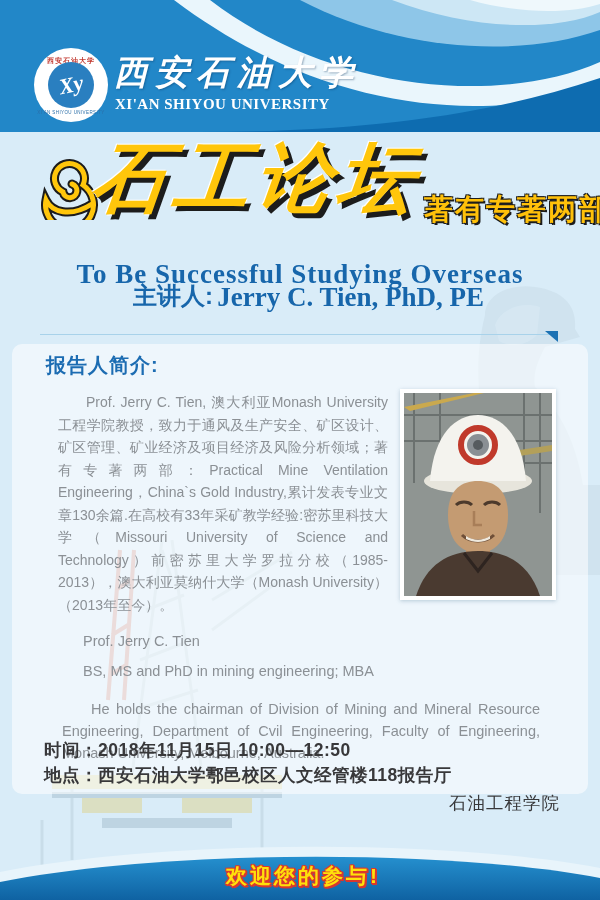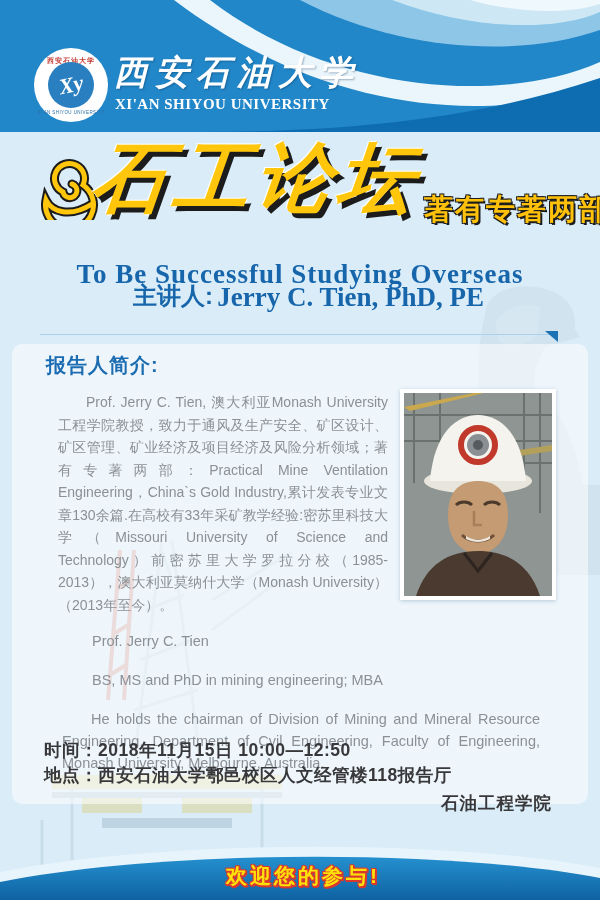--- a/index.html
+++ b/index.html
@@ -57,29 +57,29 @@
   
   .bio-panel{position:absolute;top:344px;left:12px;width:576px;z-index:2;
     background:rgba(255,255,255,.55);border-radius:10px;
     padding:8px 32px 14px 34px;box-sizing:border-box;}
   .bio-heading{margin:0 0 10px 0;font-size:20px;font-weight:bold;color:#1c6cb2;letter-spacing:1px;}
   .photo{float:right;margin:0 0 8px 12px;width:148px;height:203px;
     border:4px solid #fff;box-shadow:0 1px 4px rgba(80,120,150,.35);}
   .photo svg{display:block;}
   .bio-cn{margin:12px;font-size:14px;line-height:22.5px;color:#8b9095;
     text-align:justify;text-indent:2em;}
-  .bio-en-line{margin:17px;font-size:14.5px;line-height:22px;color:#8b9095;text-indent:2em;}
+  .bio-en-line{margin:8px;font-size:14.5px;line-height:22px;color:#8b9095;text-indent:2em;}
   .bio-en-line.first{margin-top:14px;}
   .bio-en-para{margin:16px;font-size:14.5px;line-height:22px;color:#8b9095;
     text-align:justify;text-indent:2em;}
   
   .details{position:absolute;top:738px;left:44px;z-index:2;color:#38383a;
     font-size:17.5px;font-weight:bold;line-height:25px;letter-spacing:.5px;}
-  .signoff{position:absolute;top:792px;right:48px;z-index:2;color:#38383a;text-align:right;
-    font-size:17.5px;font-weight:bold;line-height:23px;letter-spacing:1px;}
+  .signoff{position:absolute;top:792px;right:40px;z-index:2;color:#38383a;text-align:right;
+    font-size:17.5px;font-weight:normal;line-height:23px;letter-spacing:1px;}
   
   .rig-watermark{position:absolute;left:12px;top:540px;z-index:1;opacity:.45;}
   .statue-watermark{position:absolute;right:0;top:255px;z-index:0;opacity:.28;}
   
   .wave-footer{position:absolute;bottom:0;left:0;width:600px;height:62px;z-index:3;}
   .welcome{position:absolute;bottom:10px;left:0;right:0;text-align:center;z-index:4;
     font-weight:bold;font-size:21px;letter-spacing:3px;color:#ffe10a;
     text-shadow:2px 2px 0 #d9382e,-1px -1px 0 #d9382e,1px -1px 0 #d9382e,-1px 1px 0 #d9382e,2px 0 0 #d9382e,0 2px 0 #d9382e;margin-left:6px;}
 </style>
 </head>

